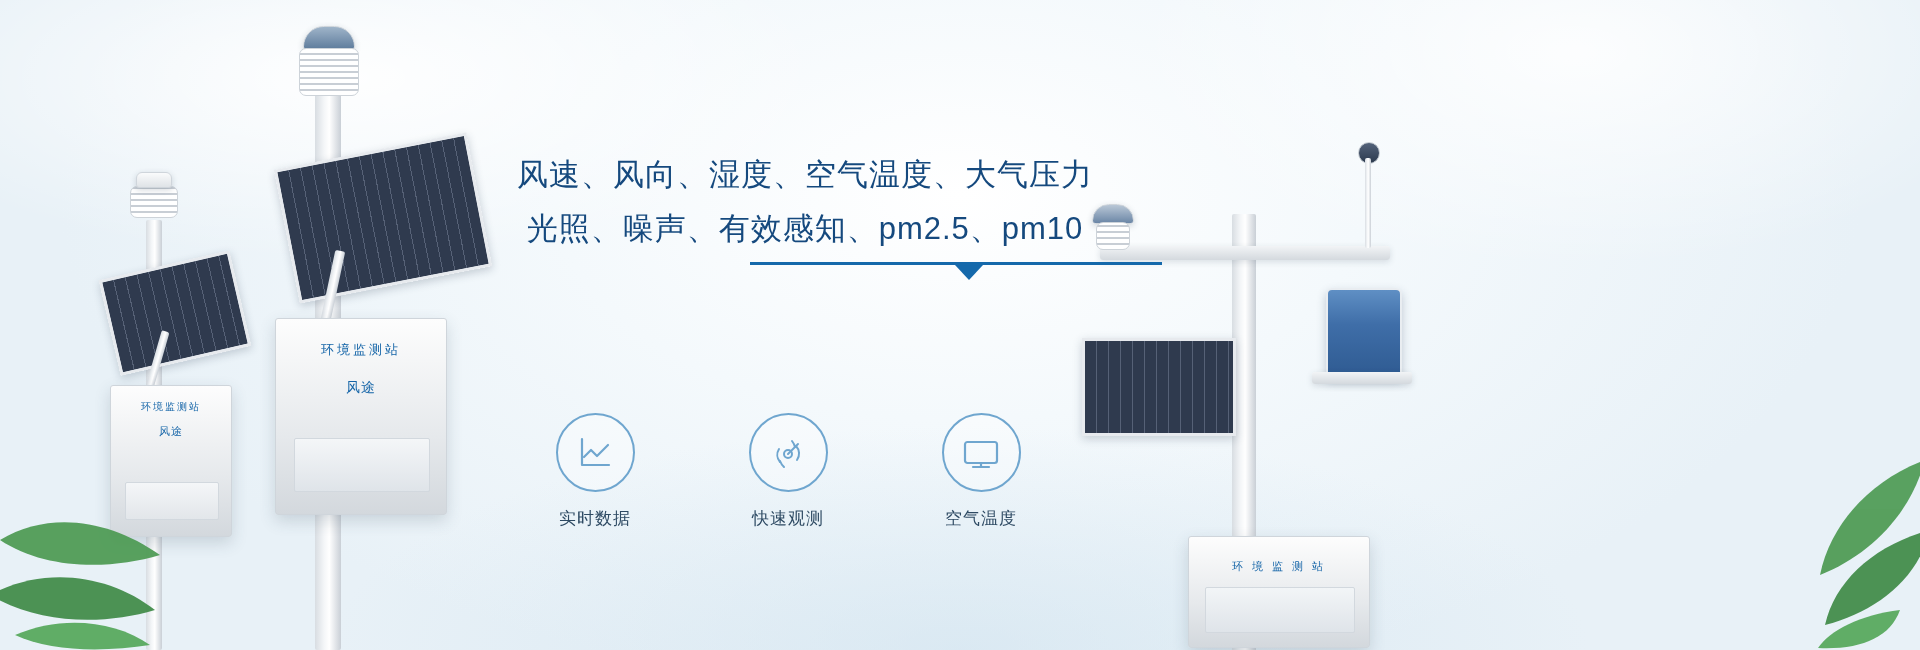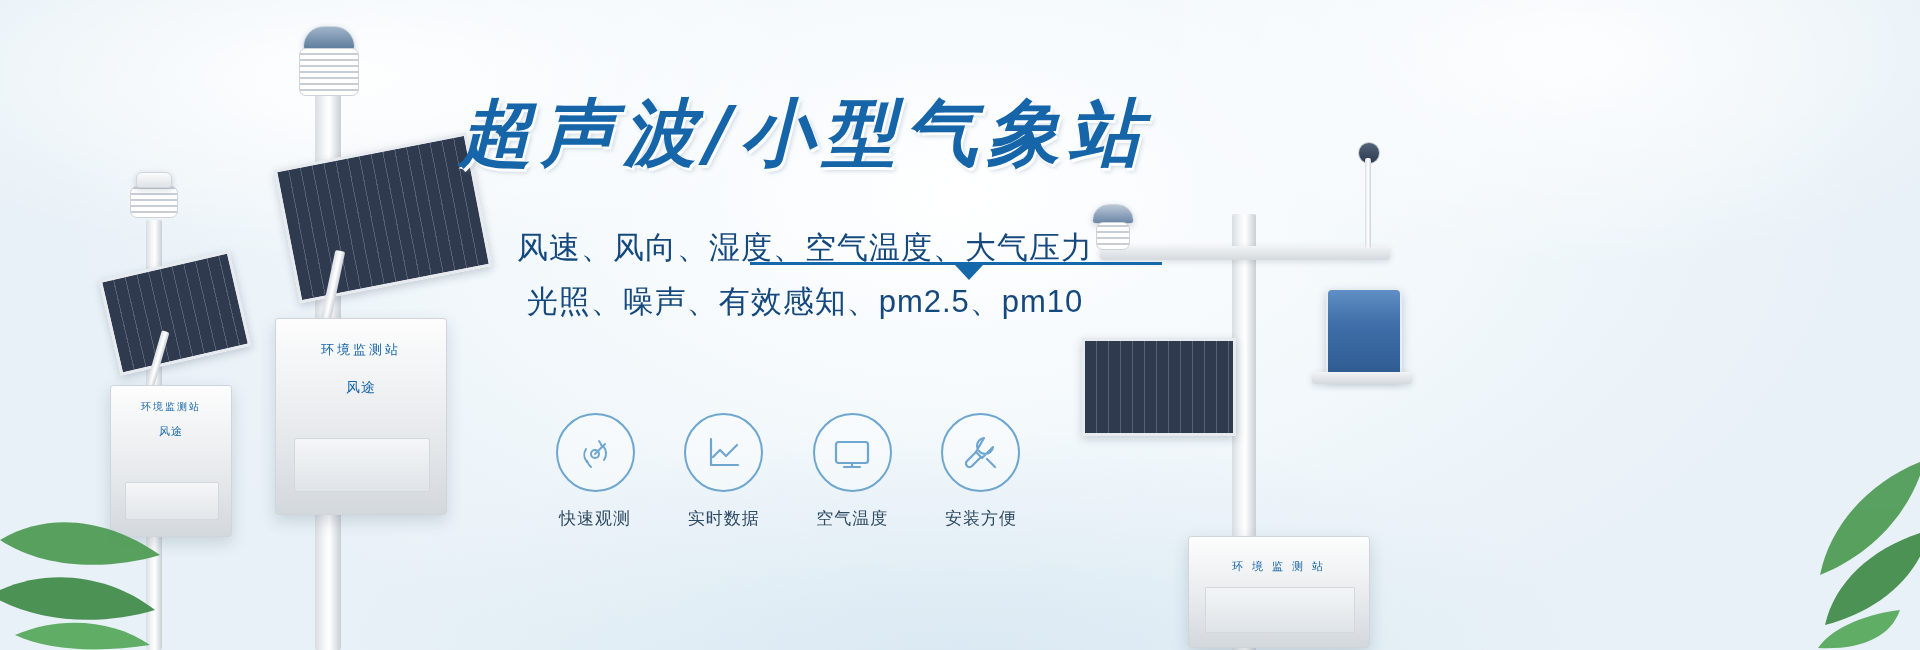--- a/index.html
+++ b/index.html
@@ -132,72 +132,61 @@
   </svg>
   <svg class="leaf" style="right:-10px;bottom:0px;" width="230" height="250" viewBox="0 0 230 250">
     <g fill="#4c9a52" opacity="0.92">
       <path d="M225 60 C170 80 130 125 120 175 C170 155 210 115 225 60 Z"></path>
       <path d="M230 130 C175 145 135 180 125 225 C175 212 218 180 230 130 Z" fill="#3f8a47"></path>
       <path d="M200 210 C160 215 130 230 118 248 C160 250 190 238 200 210 Z" fill="#55a85a"></path>
     </g>
   </svg>
 
   <div class="copy">
-    <div class="title">超声波/小型气象站</div>
 
     <div class="divider">
       <div class="tri"></div>
     </div>
 
     <div class="sub">风速、风向、湿度、空气温度、大气压力</div>
     <div class="sub" style="margin-top:0;">光照、噪声、有效感知、pm2.5、pm10</div>
   </div>
 
   <div class="features">
+
+    <div class="feature">
+      <div class="fcircle">
+        <svg width="40" height="40" viewBox="0 0 40 40" fill="none" stroke="#6fa6cf" stroke-width="2.2" stroke-linecap="round" stroke-linejoin="round">
+          <path d="M7 6 V32 H34"></path>
+          <path d="M9 24 L16 17 L22 23 L33 12"></path>
+        </svg>
+      </div>
+      <div class="flabel">实时数据</div>
+    </div>
 
     <div class="feature">
       <div class="fcircle">
         <svg width="40" height="40" viewBox="0 0 40 40" fill="none" stroke="#6fa6cf" stroke-width="2" stroke-linecap="round">
           <circle cx="20" cy="21" r="4"></circle>
           <path d="M28 13 A11 11 0 0 1 29 27"></path>
           <path d="M24 8 A16 16 0 0 1 27 14"></path>
           <path d="M12 29 A11 11 0 0 1 11 16"></path>
           <path d="M16 34 A16 16 0 0 1 12 28"></path>
           <path d="M20 21 L30 11"></path>
         </svg>
       </div>
       <div class="flabel">快速观测</div>
     </div>
 
     <div class="feature">
       <div class="fcircle">
-        <svg width="40" height="40" viewBox="0 0 40 40" fill="none" stroke="#6fa6cf" stroke-width="2.2" stroke-linecap="round" stroke-linejoin="round">
-          <path d="M7 6 V32 H34"></path>
-          <path d="M9 24 L16 17 L22 23 L33 12"></path>
-        </svg>
-      </div>
-      <div class="flabel">实时数据</div>
-    </div>
-
-    <div class="feature">
-      <div class="fcircle">
         <svg width="42" height="40" viewBox="0 0 42 40" fill="none" stroke="#6fa6cf" stroke-width="2.2" stroke-linecap="round" stroke-linejoin="round">
           <rect x="5" y="9" width="32" height="21" rx="2.5"></rect>
           <path d="M21 30 V34"></path>
           <path d="M13 34 H29"></path>
         </svg>
       </div>
       <div class="flabel">空气温度</div>
     </div>
 
-    <div class="feature">
-      <div class="fcircle">
-        <svg width="42" height="42" viewBox="0 0 42 42" fill="none" stroke="#6fa6cf" stroke-width="2.2" stroke-linecap="round" stroke-linejoin="round">
-          <path d="M24 6 A8 8 0 1 0 33 15 L22 26 L16 20 Z"></path>
-          <path d="M16 20 L7 29 A3.5 3.5 0 0 0 12 34 L21 25"></path>
-          <path d="M27 27 L35 35"></path>
-        </svg>
-      </div>
-      <div class="flabel">安装方便</div>
-    </div>
 
   </div>
 </div>
 
 </body></html>

